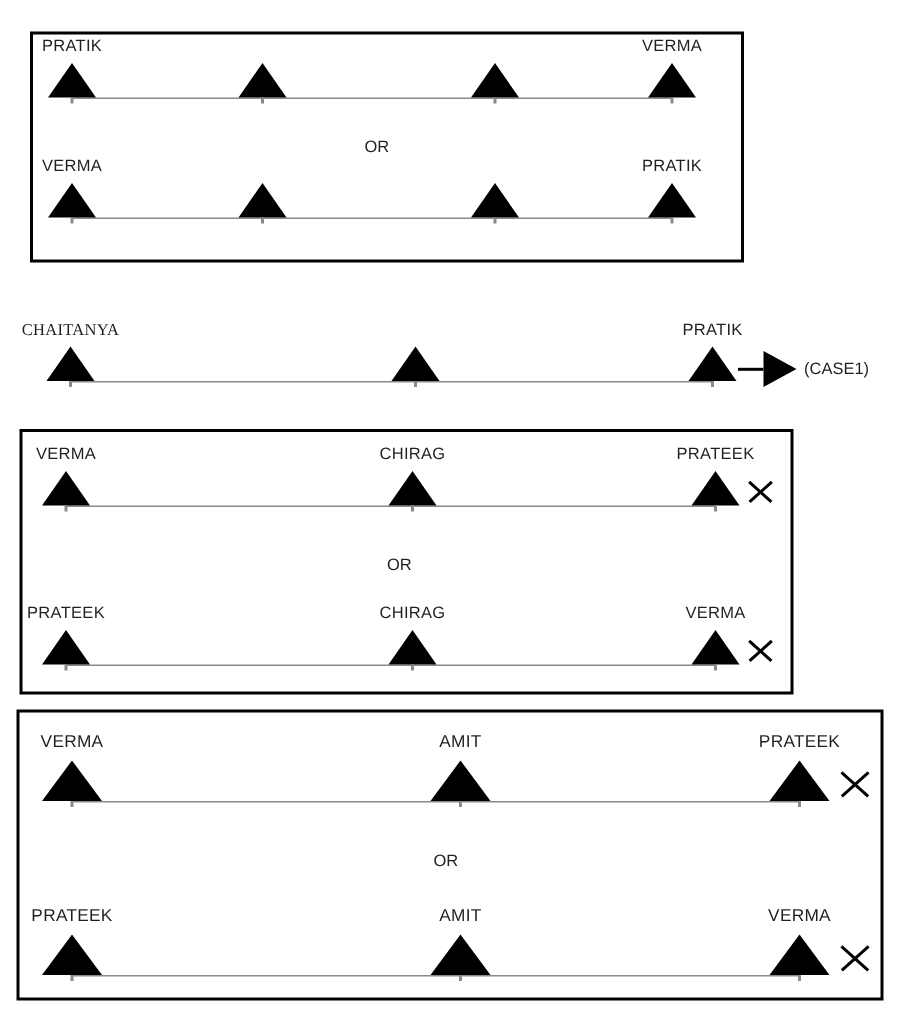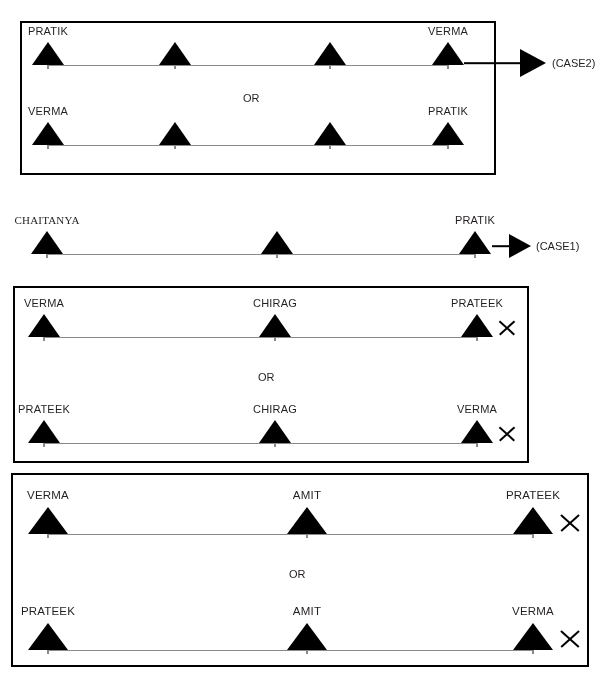--- a/index.html
+++ b/index.html
@@ -146,25 +146,20 @@
       <div class="stem" style="top:23px;height:4px;"></div>
     </div>
 
     <div class="node" style="left:432px;top:42px;width:32px;height:23px;">
       <div class="lbl" style="top:-17px;">VERMA</div>
       <div class="tri"></div>
       <div class="stem" style="top:23px;height:4px;"></div>
     </div>
   </div>
 
-  <div class="carrow" style="left:464px;top:48px;width:135px;height:30px;">
-    <div class="line" style="width:56px;"></div>
-    <div class="head" style="left:56px;"></div>
-    <div class="clabel" style="left:88px;">(CASE2)</div>
-  </div>
 
   <div class="or" style="left:243px;top:92px;">OR</div>
 
   <div class="row" style="left:0;top:80px;width:600px;height:100px;">
     <div class="baseline" style="left:48px;top:65px;width:400px;"></div>
 
     <div class="node" style="left:32px;top:42px;width:32px;height:23px;">
       <div class="lbl" style="top:-17px;">VERMA</div>
       <div class="tri"></div>
       <div class="stem" style="top:23px;height:4px;"></div>

